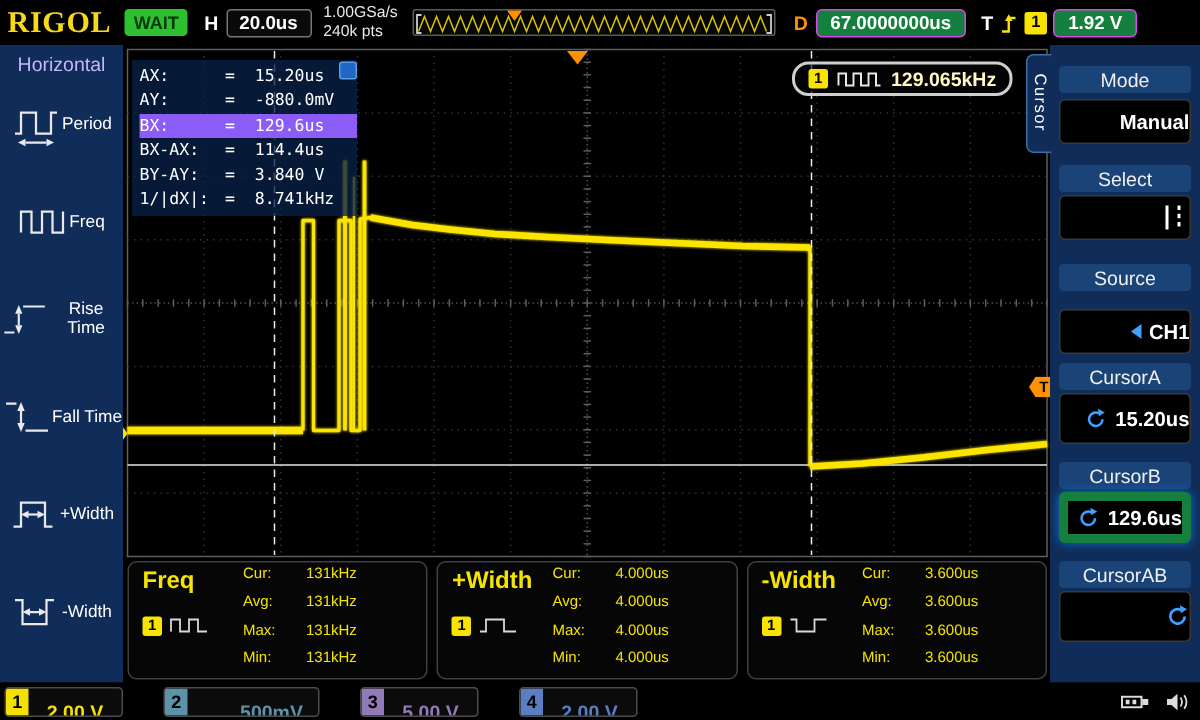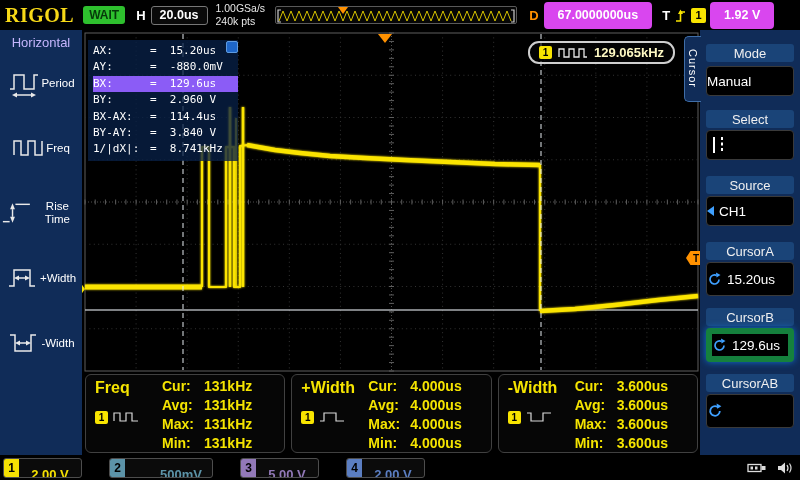--- a/index.html
+++ b/index.html
@@ -10,38 +10,38 @@
   .topbar{position:absolute;left:0;top:0;width:800px;height:30px;background:#000;display:flex;align-items:center;z-index:5}
   .logo{color:#f7d917;font-weight:bold;font-size:20px;letter-spacing:.5px;margin-left:5px;font-family:"Liberation Serif",serif}
   .status{margin-left:9px;background:#2ec02e;color:#06380a;font-size:12px;font-weight:bold;padding:2px 6px;border-radius:3px}
   .hgroup,.dgroup,.tgroup{display:flex;align-items:center;gap:5px}
   .hgroup{margin-left:11px}
   .dgroup{margin-left:12px}
   .tgroup{margin-left:10px;gap:4px}
   .toplabel{color:#fff;font-weight:bold;font-size:13px}
   .dlabel{color:#ff9100;font-weight:bold;font-size:13px}
   .valbox{background:#0a0a0a;border:1px solid #777;border-radius:3px;color:#fff;font-weight:bold;font-size:12.5px;padding:1.5px 8px}
-  .bluebox{background:#d946ef;border:5px solid #d946ef;border-radius:4px;color:#fff;font-weight:bold;font-size:12.5px;padding:1.5px 9px}
+  .bluebox{background:#15803d;border:1px solid #d946ef;border-radius:4px;color:#fff;font-weight:bold;font-size:12.5px;padding:1.5px 9px}
   .rates{margin-left:8px;color:#e8e8e8;font-size:10.5px;line-height:1.25}
   .overview{position:relative;margin-left:10px;width:242px;height:18px;background:#060606;border:1px solid #5a5a5a;border-radius:2px}
   .ov-marker{position:absolute;left:62px;top:0;width:0;height:0;border-left:5px solid transparent;border-right:5px solid transparent;border-top:7px solid #ff9100}
   .trigbadge{width:15px;height:15px;background:#f8e400;color:#000;font-size:11px;font-weight:bold;display:flex;align-items:center;justify-content:center;border-radius:2px}
 
   
   .left-sidebar{position:absolute;left:0;top:30px;width:82px;height:425px;background:#102c58;z-index:4;display:flex;flex-direction:column;align-items:center}
   .lm-title{color:#c4b5fd;font-size:13px;margin-top:5px}
   .lm-item{width:100%;height:65px;display:flex;flex-direction:row;align-items:center;justify-content:center;cursor:pointer}
   .lm-label{color:#fff;font-size:11.5px;margin-top:1px;text-align:center;line-height:1.1}
   .lm-icon path,.lm-icon line{stroke:#e9e9e9;fill:none;stroke-width:1.5}
   .lm-icon polygon{fill:#e9e9e9;stroke:none}
 
   .right-sidebar{position:absolute;left:700px;top:30px;width:100px;height:425px;background:#102c58;z-index:4}
   .cursor-tab{position:absolute;left:684px;top:36px;width:17px;height:66px;background:#102c58;border:1px solid #3f6ea8;border-right:none;border-radius:5px 0 0 5px;color:#fff;font-size:11px;display:flex;align-items:center;justify-content:center;z-index:6;writing-mode:vertical-rl;letter-spacing:1px}
   .rm-header{position:absolute;left:6px;width:88px;height:18px;color:#f0f0f0;font-size:13px;display:flex;align-items:center;justify-content:center;background:#1a4478;border-radius:3px}
-  .rm-value{position:absolute;left:6px;width:88px;height:30px;background:#000;border:1px solid #3a3a3a;border-radius:4px;color:#fff;font-weight:normal;font-size:13.5px;display:flex;align-items:center;justify-content:flex-start;gap:5px;cursor:pointer}
+  .rm-value{position:absolute;left:6px;width:88px;height:30px;background:#000;border:1px solid #3a3a3a;border-radius:4px;color:#fff;font-weight:bold;font-size:13.5px;display:flex;align-items:center;justify-content:flex-end;gap:5px;cursor:pointer}
   .rm-value.selected{border:6px solid #15803d;box-shadow:0 0 7px #1470d0}
   .tri-left{width:0;height:0;border-top:5px solid transparent;border-bottom:5px solid transparent;border-right:7px solid #3fa0ff}
 
   
   .cursor-readout{position:absolute;left:88px;top:40px;width:150px;background:rgba(8,32,70,.78);padding:3px 0 3px 5px;font-family:"DejaVu Sans Mono",monospace;font-size:11px;color:#fff;z-index:3}
   .cr-row{position:relative;height:16.4px;line-height:16.4px;white-space:pre}
   .cr-row.hl{background:#8b5cf6}
   .cr-val{position:absolute;left:57px;white-space:pre}
   .drag-chip{position:absolute;left:226px;top:41px;width:12px;height:12px;background:#1e66c8;border:1px solid #5f9be0;border-radius:2px;z-index:3}
 
@@ -51,21 +51,21 @@
 
   .ch1-marker{position:absolute;left:67px;top:282px;width:18px;height:14px;background:#f8e400;clip-path:polygon(0 0,72% 0,100% 50%,72% 100%,0 100%);color:#000;font-size:10.5px;font-weight:bold;display:flex;align-items:center;padding-left:4px;z-index:3}
   .trig-marker{position:absolute;left:686px;top:251px;width:16px;height:14px;background:#ff9100;clip-path:polygon(100% 0,28% 0,0 50%,28% 100%,100% 100%);color:#000;font-size:10px;font-weight:bold;display:flex;align-items:center;justify-content:flex-end;padding-right:3px;z-index:3}
 
   
   .meas-area{position:absolute;left:85px;top:374px;width:613px;height:79px;display:flex;gap:6px;z-index:3}
   .meas-panel{flex:1;position:relative;background:#060606;border:1px solid #404040;border-radius:6px;color:#f5e400}
   .mp-name{position:absolute;left:9px;top:4px;font-size:16px;font-weight:bold}
   .mp-src{position:absolute;left:9px;top:34px;display:flex;align-items:center;gap:4px}
   .mp-rows{position:absolute;left:76px;top:2px}
-  .mp-row{display:flex;height:18.8px;align-items:center;font-size:14px;font-weight:bold}
+  .mp-row{display:flex;height:18.8px;align-items:flex-start;font-size:10px;font-weight:normal}
   .mp-row .l{width:42px}
   .wave-glyph path{stroke:#d9d9d9;fill:none;stroke-width:1.2}
 
   
   .bottom-bar{position:absolute;left:0;top:455px;width:800px;height:25px;background:#000;display:flex;align-items:center;z-index:5;padding-left:3px;gap:27px}
   .ch-block{height:20px;display:flex;align-items:stretch;border:1px solid #4d4d4d;border-radius:3px;overflow:hidden;background:#0b0b0b;cursor:pointer}
   .ch-num{width:15px;display:flex;align-items:center;justify-content:center;font-size:12px;font-weight:bold;color:#000}
   .ch-val{min-width:62px;display:flex;align-items:center;justify-content:center;font-size:13px;font-weight:bold;padding:16px 8px}
   .bb-icons{position:absolute;right:7px;top:0;height:25px;display:flex;align-items:center;gap:9px}
 
@@ -282,20 +282,30 @@
       <svg class="lm-icon" width="34" height="34" viewBox="0 0 34 34">
         <path d="M3 26 H10"></path>
           <path d="M16 8 H31"></path>
           <line x1="13" y1="21" x2="13" y2="13"></line>
         <polygon points="13,7 10.5,13 15.5,13"></polygon>
           <polygon points="13,27 10.5,21 15.5,21"></polygon>
       </svg>
       <div class="lm-label">Rise Time</div>
     </div>
 
+    <div class="lm-item">
+      <svg class="lm-icon" width="34" height="34" viewBox="0 0 34 34">
+        <path d="M3 8 H10"></path>
+          <path d="M16 26 H31"></path>
+          <line x1="13" y1="21" x2="13" y2="13"></line>
+        <polygon points="13,7 10.5,13 15.5,13"></polygon>
+          <polygon points="13,27 10.5,21 15.5,21"></polygon>
+      </svg>
+      <div class="lm-label">Fall Time</div>
+    </div>
 
     <div class="lm-item">
       <svg class="lm-icon" width="34" height="34" viewBox="0 0 34 34">
         <path d="M3 25 H8 V9 H24 V25 H29"></path>
         <line x1="12" y1="17" x2="20" y2="17"></line>
         <polygon points="8,17 13,14.5 13,19.5"></polygon>
           <polygon points="24,17 19,14.5 19,19.5"></polygon>
       </svg>
       <div class="lm-label">+Width</div>
     </div>
@@ -308,21 +318,20 @@
           <polygon points="24,17 19,14.5 19,19.5"></polygon>
       </svg>
       <div class="lm-label">-Width</div>
     </div>
   </div>
 
   <div class="cursor-readout">
     <div class="cr-row"><span>AX:</span><span class="cr-val">=  15.20us</span></div>
     <div class="cr-row"><span>AY:</span><span class="cr-val">=  -880.0mV</span></div>
     <div class="cr-row hl"><span>BX:</span><span class="cr-val">=  129.6us</span></div>
-    <div class="cr-row"><span>BY:</span><span class="cr-val">=  2.960 V</span></div>
     <div class="cr-row"><span>BX-AX:</span><span class="cr-val">=  114.4us</span></div>
     <div class="cr-row"><span>BY-AY:</span><span class="cr-val">=  3.840 V</span></div>
     <div class="cr-row"><span>1/|dX|:</span><span class="cr-val">=  8.741kHz</span></div>
   </div>
   <div class="drag-chip"></div>
 
   <div class="freq-counter">
     <span class="fc-badge">1</span>
     <svg width="30" height="12" viewBox="0 0 30 12">
       <path d="M1 10 V2 H6 V10 H11 V2 H16 V10 H21 V2 H26 V10 H29" fill="none" stroke="#e8e8e8" stroke-width="1.3"></path>
@@ -430,21 +439,21 @@
 
     <div class="rm-header" style="top:80px">Select</div>
     <div class="rm-value" style="top:100px">
       <svg width="22" height="20" viewBox="0 0 22 20">
         <line x1="7" y1="2" x2="7" y2="18" stroke="#fff" stroke-width="2"></line>
         <line x1="15" y1="2" x2="15" y2="18" stroke="#fff" stroke-width="2" stroke-dasharray="3 2.5"></line>
       </svg>
     </div>
 
     <div class="rm-header" style="top:146px">Source</div>
-    <div class="rm-value" style="top:166px">
+    <div class="rm-value" style="top:176px">
       <span class="tri-left"></span>
       <span>CH1</span>
     </div>
 
     <div class="rm-header" style="top:212px">CursorA</div>
     <div class="rm-value" style="top:232px;height:34px">
       <svg width="15" height="15" viewBox="0 0 15 15">
         <path d="M12 7.5 A4.5 4.5 0 1 1 9.6 3.5" fill="none" stroke="#3fa0ff" stroke-width="1.7"></path>
         <polygon points="9,0.5 13.5,3 9.5,5.5" fill="#3fa0ff"></polygon>
       </svg>

